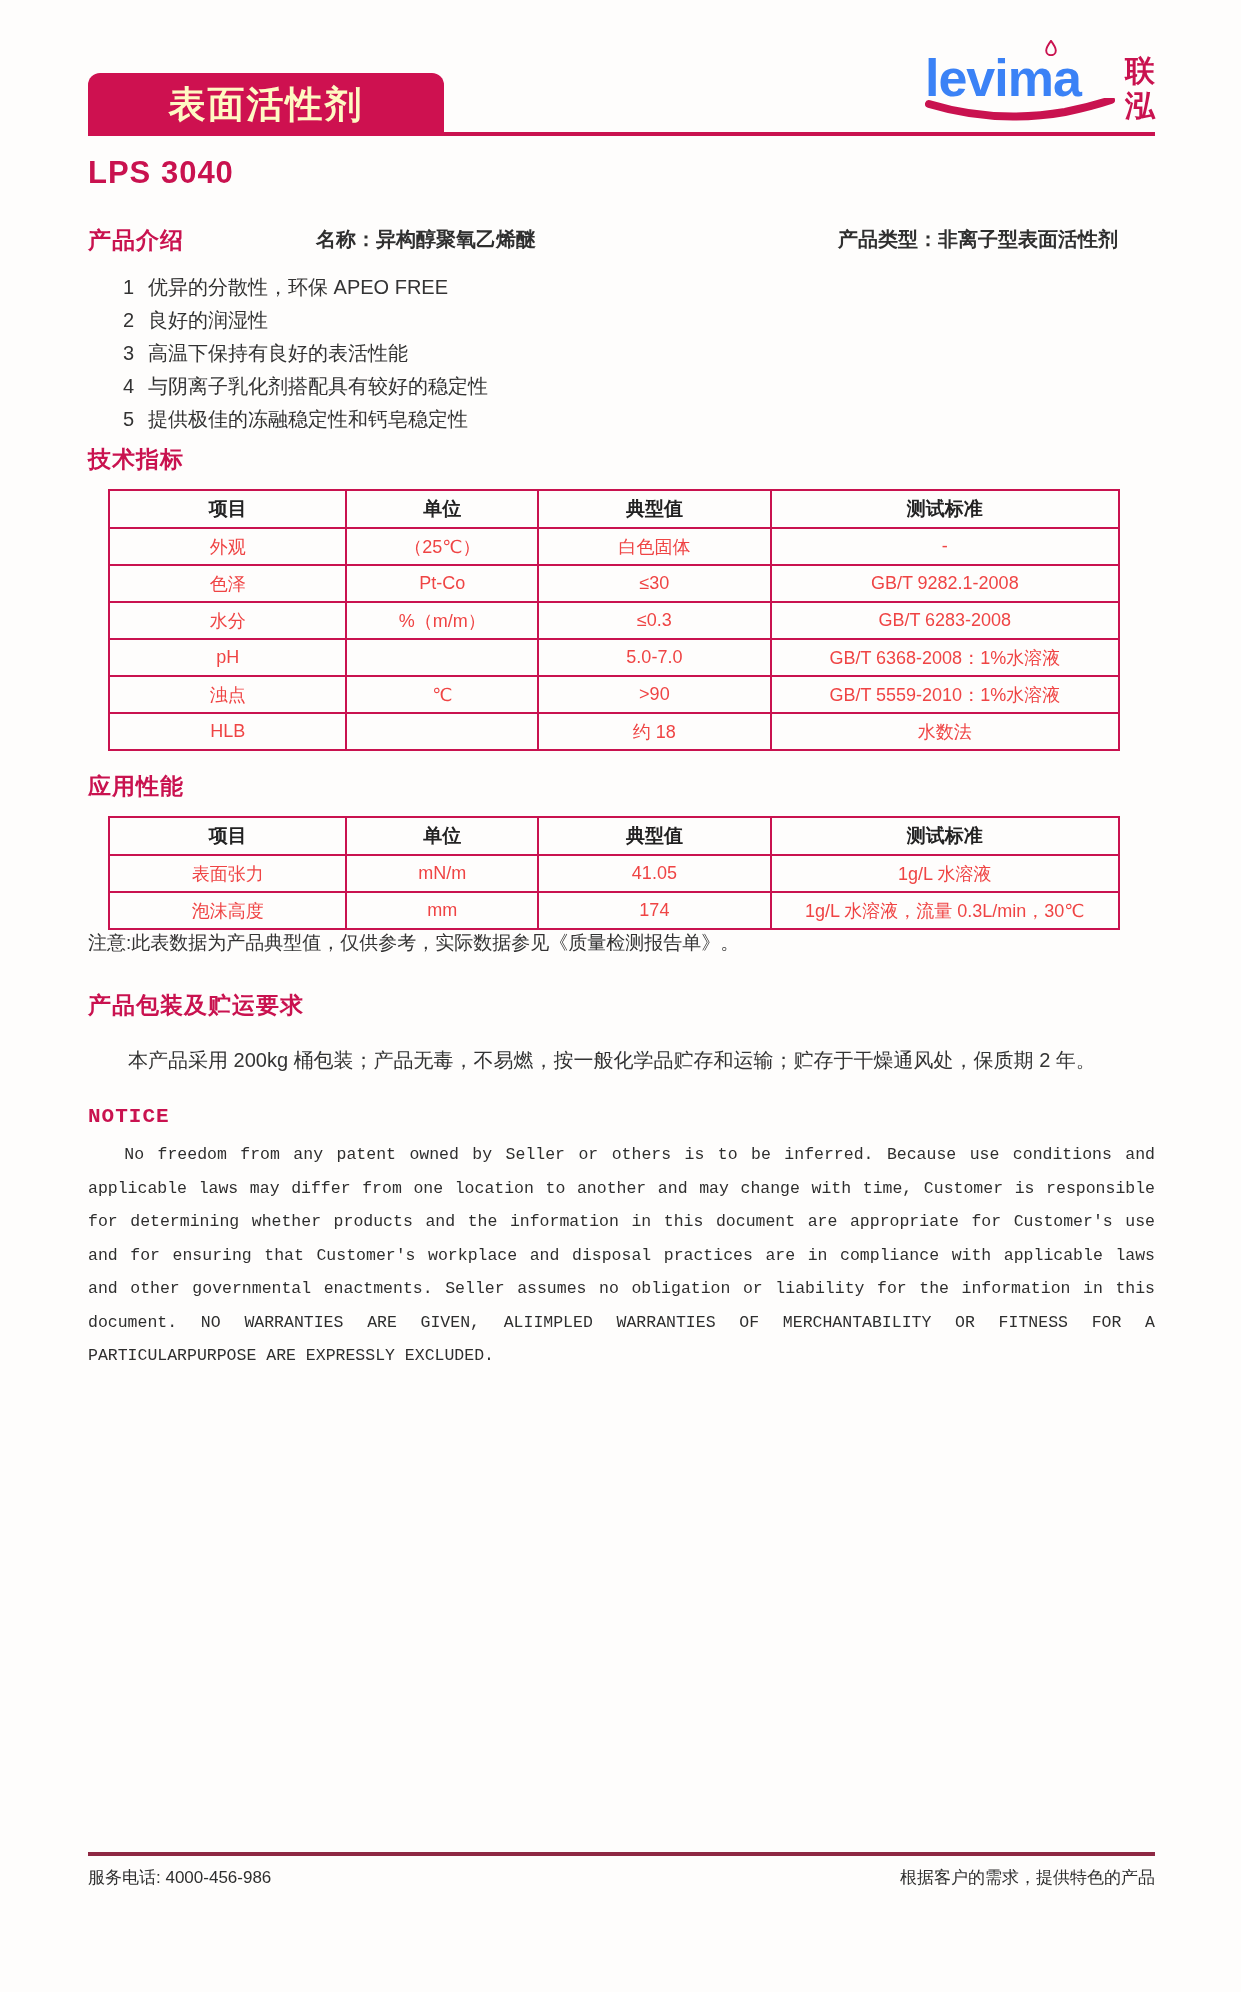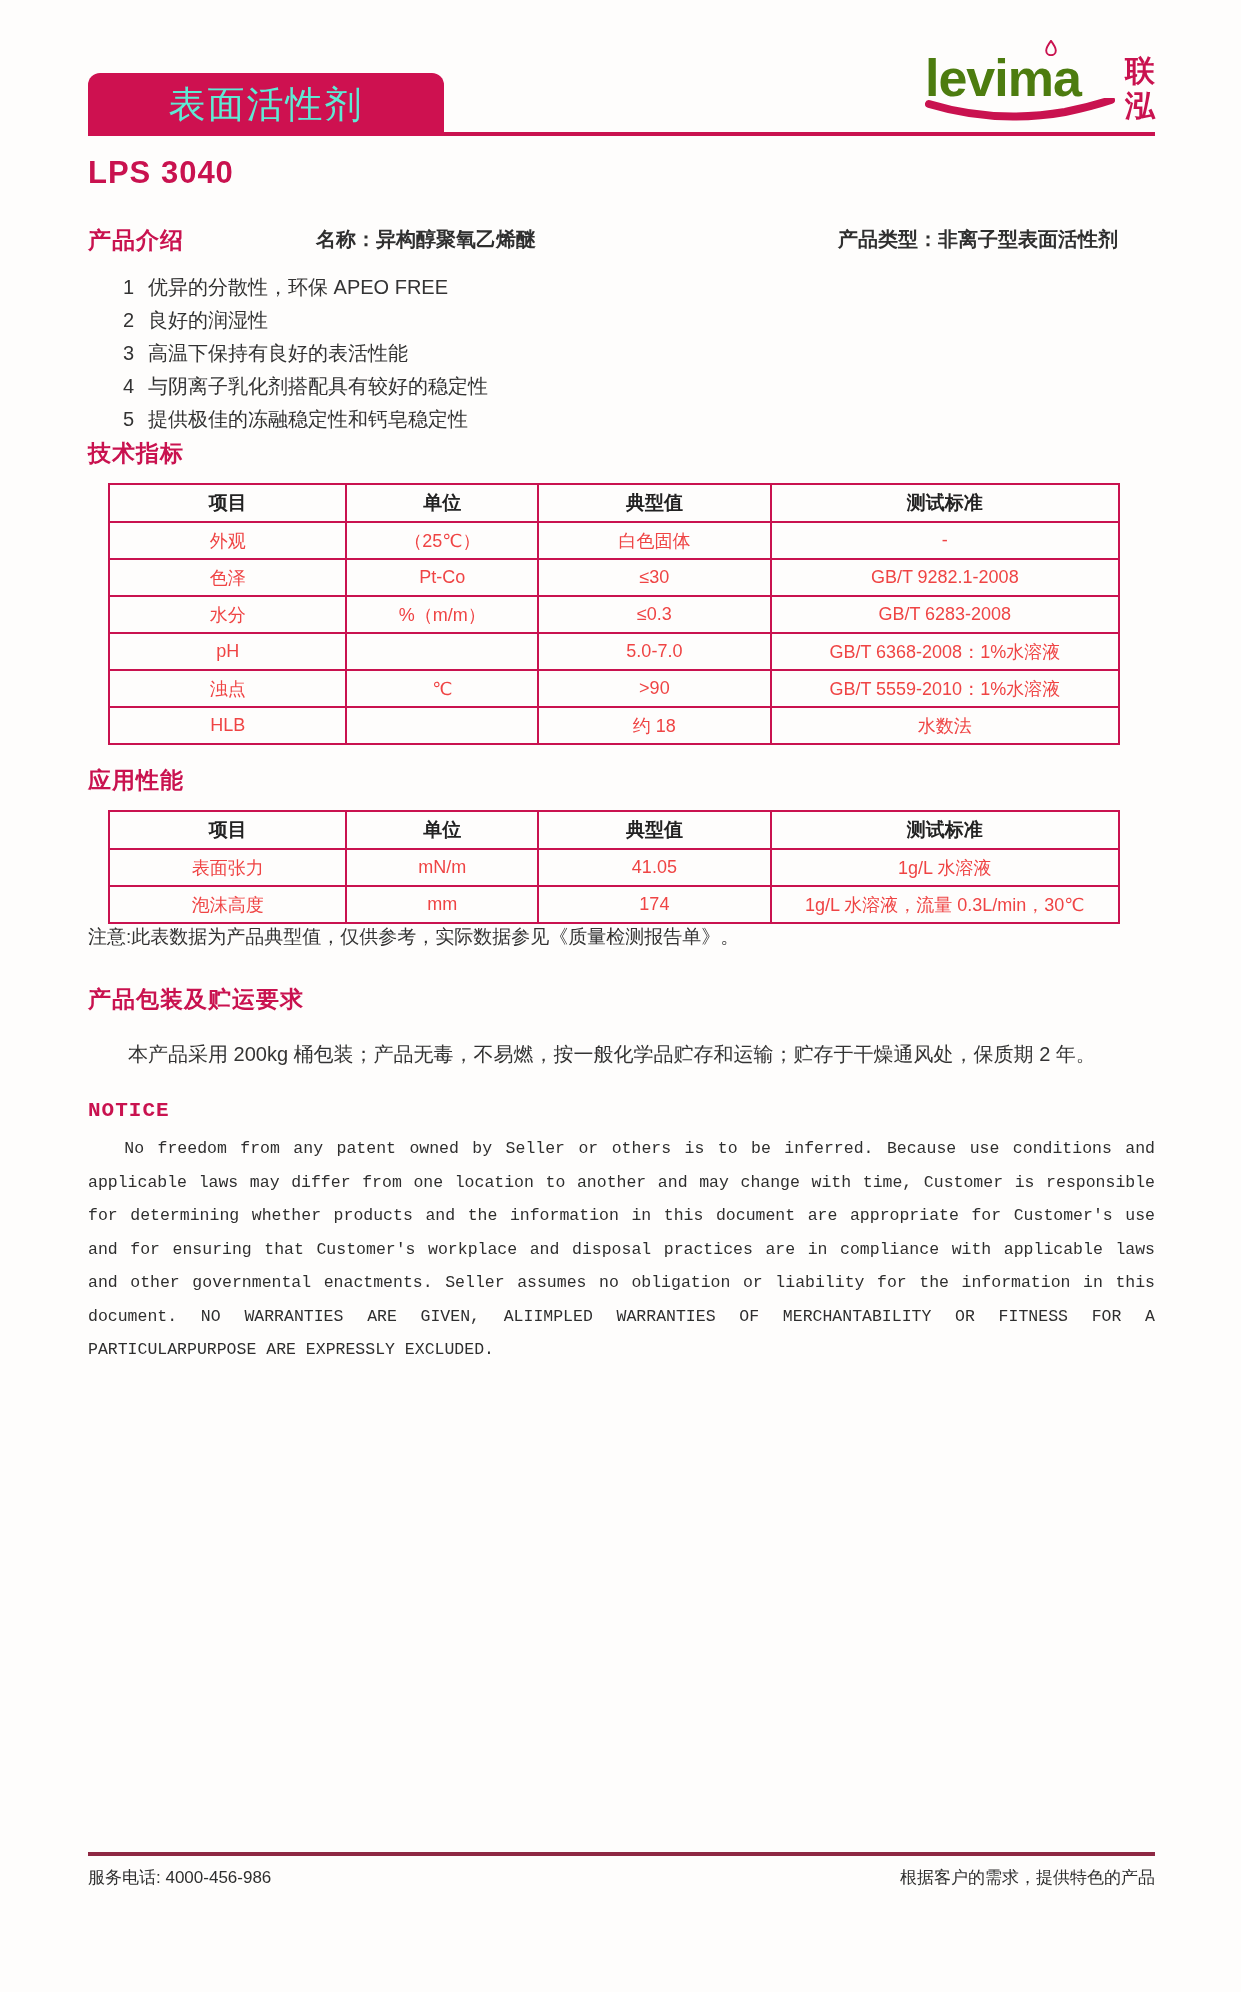--- a/index.html
+++ b/index.html
@@ -12,41 +12,41 @@
   .content { position:absolute; left:88px; right:86px; top:0; }
 
   
   .hdr { position:relative; height:137px; }
   .hdr-rule { position:absolute; left:0; right:0; top:132px; height:4px; background:#C9124F; }
   .banner {
     position:absolute; left:0; top:73px; width:356px; height:63px;
     background:#CE1150; border-radius:12px 12px 0 0;
     display:flex; align-items:center; justify-content:center;
   }
-  .banner-txt { color:#5eead4; font-size:37px; font-weight:normal; letter-spacing:2px;text-align:center; }
+  .banner-txt { color:#fef9c3; font-size:37px; font-weight:bold; letter-spacing:2px;text-align:center; }
   .logo { position:absolute; right:0; top:52px; display:flex; align-items:flex-start; gap:10px; }
-  .wordmark { position:relative; color:#4d7c0f; }
+  .wordmark { position:relative; color:#3b82f6; }
   .wordmark-txt { font-size:52px; font-weight:bold; letter-spacing:-1px; line-height:1; }
   .droplet { position:absolute; top:-12px; left:118px; }
   .swoosh { display:block; margin-top:-6px; }
   .logo-cjk { display:flex; flex-direction:column; color:#C9124F; font-weight:bold; font-size:30px; line-height:1.15; padding-top:2px; }
 
   
   .prod-code { margin-top:18px; color:#C9124F; font-size:31px; font-weight:bold; letter-spacing:1px; }
   .intro-row { position:relative; margin-top:34px; height:30px; }
   .sec-head { color:#C9124F; font-size:23px; font-weight:bold; letter-spacing:1px; }
   .intro-name { position:absolute; left:228px; top:1px; font-size:20px; font-weight:bold; color:#2f2f2f; }
   .intro-type { position:absolute; left:750px; top:1px; font-size:20px; font-weight:bold; color:#2f2f2f; }
 
   .features { margin-top:16px; margin-left:34px; }
   .feature { display:flex; gap:14px; font-size:20px; color:#333; height:33px; align-items:center; }
   .feature-num { width:12px; text-align:right; }
 
   
-  .sec-tech { margin-top:2px; }
+  .sec-tech { margin-top:8px; }
   .sec-app  { margin-top:20px; }
   table.spec {
     margin:14px 35px 0 20px; width:calc(100% - 55px);
     border-collapse:collapse; table-layout:fixed;
   }
   table.spec th, table.spec td {
     border:2px solid #C9124F; text-align:center; vertical-align:middle;
     height:37px; font-size:18px; color:#ef4444; padding:0 4px; overflow:hidden;
   }
   table.spec th { font-size:19px; font-weight:bold; color:#222; height:38px; }

